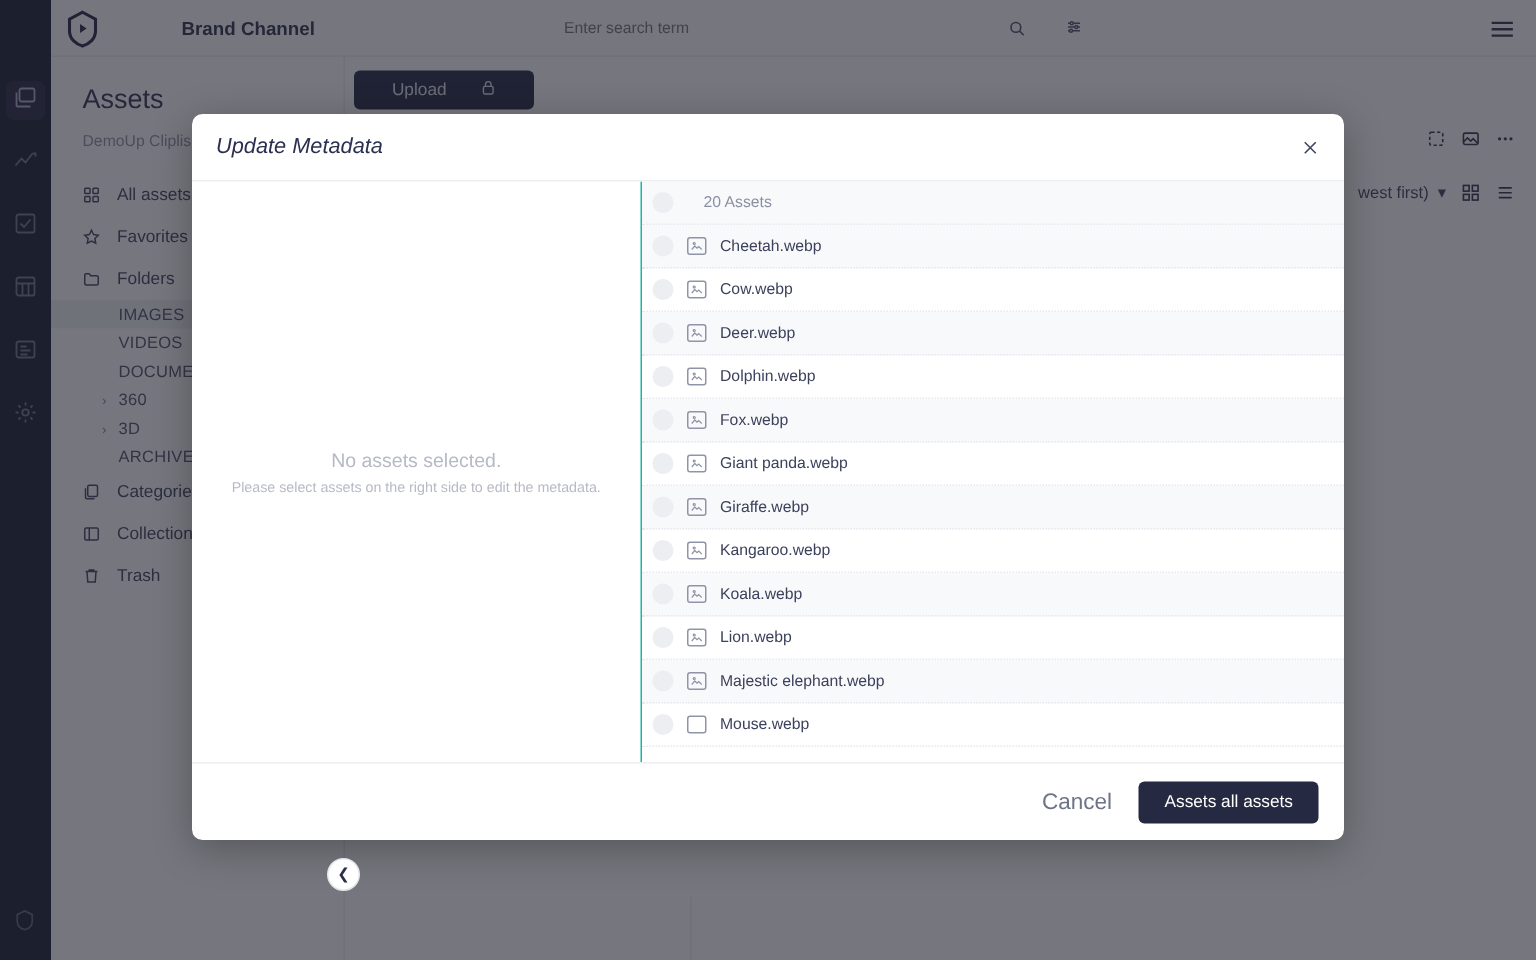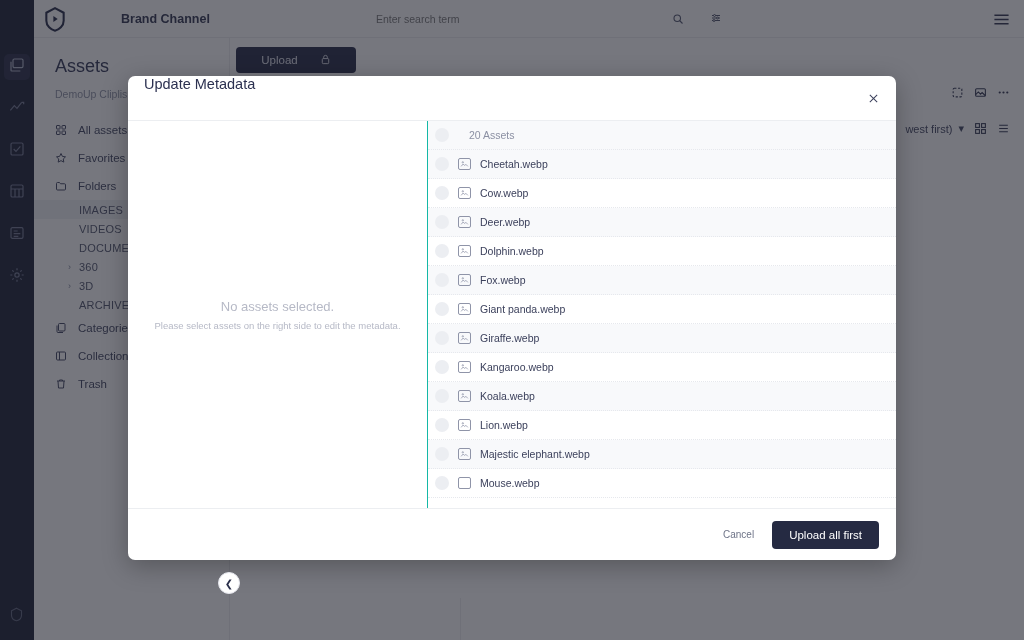--- a/index.html
+++ b/index.html
@@ -101,21 +101,21 @@
   .overlay { position: absolute; inset: 0; background: rgba(34,36,46,0.62); }
 
   .modal {
     position: absolute; left: 128px; top: 76px; width: 768px; height: 484px;
     background: #fff; border-radius: 7px; overflow: hidden;
     box-shadow: 0 6px 26px rgba(0,0,0,.28);
     display: flex; flex-direction: column;
   }
   .modal-head {
     height: 45px; border-bottom: 1px solid #eceef1; position: relative;
-    display: flex; 
+    display: flex; align-items: center; font-style: italic;
   }
   .modal-title { margin-left: 16px; font-size: 14.5px; color: #2b3050; }
   .modal-close {
     position: absolute; right: 13px; top: 13px; width: 19px; height: 19px;
     display: flex; align-items: center; justify-content: center; color: #3c415c;
   }
   .modal-close svg { width: 11px; height: 11px; display:block; }
 
   .modal-body { flex: 1; display: flex; min-height: 0; }
   .pane-left {
@@ -144,21 +144,21 @@
   }
   .thumb svg { width: 9px; height: 8px; display:block; }
   .asset-name { margin-left: 9px; font-size: 10.5px; color: #3c415c; }
   .head-label { margin-left: 20px; font-size: 10.5px; color: #8b90a3; }
 
   .modal-foot {
     height: 52px; border-top: 1px solid #eceef1;
     display: flex; align-items: center; justify-content: flex-end;
     padding-right: 17px; gap: 18px;
   }
-  .btn-cancel { font-size: 10px; color: #6e7488; }
+  .btn-cancel { font-size: 15px; color: #6e7488; }
   .btn-primary {
     background: #252a42; color: #fff; font-size: 11.5px;
     padding: 8px 17px; border-radius: 4px;
   }
 </style>
 </head>
 <body>
 
 <div id="root">
 
@@ -535,17 +535,17 @@
               <span class="cb"></span>
               <span class="thumb"></span>
               <span class="asset-name">Mouse.webp</span>
             </div>
           </div>
       </div>
     </div>
 
     <div class="modal-foot">
       <span class="btn-cancel">Cancel</span>
-      <span class="btn-primary">Upload all first</span>
+      <span class="btn-primary">Assets all assets</span>
     </div>
   </div>
 
 </div>
 
 </body></html>

